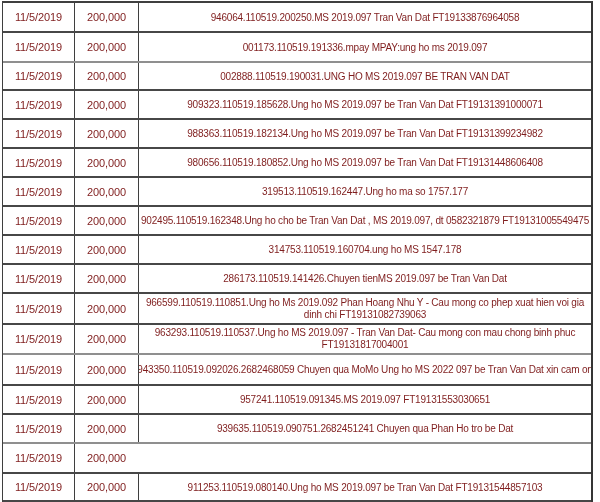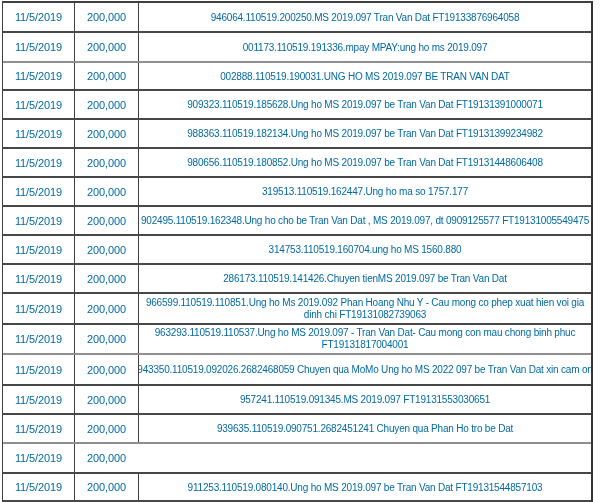--- a/index.html
+++ b/index.html
@@ -3,21 +3,21 @@
 <meta charset="utf-8">
 <style>
   html, body { margin: 0; padding: 0; }
   .screen {
     position: relative;
     width: 600px;
     height: 502px;
     background: #ffffff;
     overflow: hidden;
     font-family: "Liberation Sans", sans-serif;
-    color: #0369a1;
+    color: #7f1d1d;
   }
   .tbl {
     position: absolute;
     left: 2px;
     top: 1px;
     width: 591px;
     border-top: 2px solid #3f3f3f;
     border-left: 1px solid #3f3f3f;
     border-right: 2px solid #353535;
     box-sizing: border-box;
@@ -104,27 +104,27 @@
 
     <div class="row">
       <div class="cell c-date">11/5/2019</div>
       <div class="cell c-amount">200,000</div>
       <div class="cell c-desc">319513.110519.162447.Ung ho ma so 1757.177</div>
     </div>
 
     <div class="row">
       <div class="cell c-date">11/5/2019</div>
       <div class="cell c-amount">200,000</div>
-      <div class="cell c-desc">902495.110519.162348.Ung ho cho be Tran Van Dat , MS 2019.097, dt 0909125577 FT19131005549475</div>
+      <div class="cell c-desc">902495.110519.162348.Ung ho cho be Tran Van Dat , MS 2019.097, dt 0582321879 FT19131005549475</div>
     </div>
 
     <div class="row">
       <div class="cell c-date">11/5/2019</div>
       <div class="cell c-amount">200,000</div>
-      <div class="cell c-desc">314753.110519.160704.ung ho MS 1560.880</div>
+      <div class="cell c-desc">314753.110519.160704.ung ho MS 1547.178</div>
     </div>
 
     <div class="row">
       <div class="cell c-date">11/5/2019</div>
       <div class="cell c-amount">200,000</div>
       <div class="cell c-desc">286173.110519.141426.Chuyen tienMS 2019.097 be Tran Van Dat</div>
     </div>
 
     <div class="row h31 wrap">
       <div class="cell c-date">11/5/2019</div>

